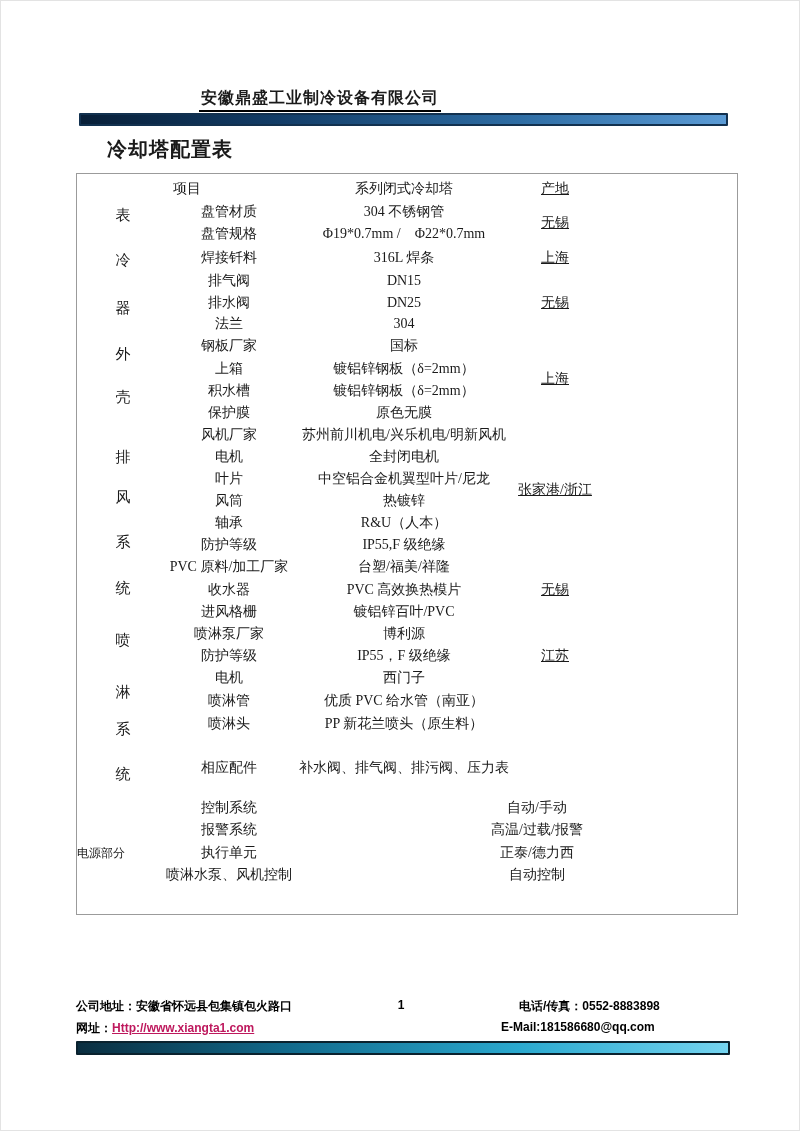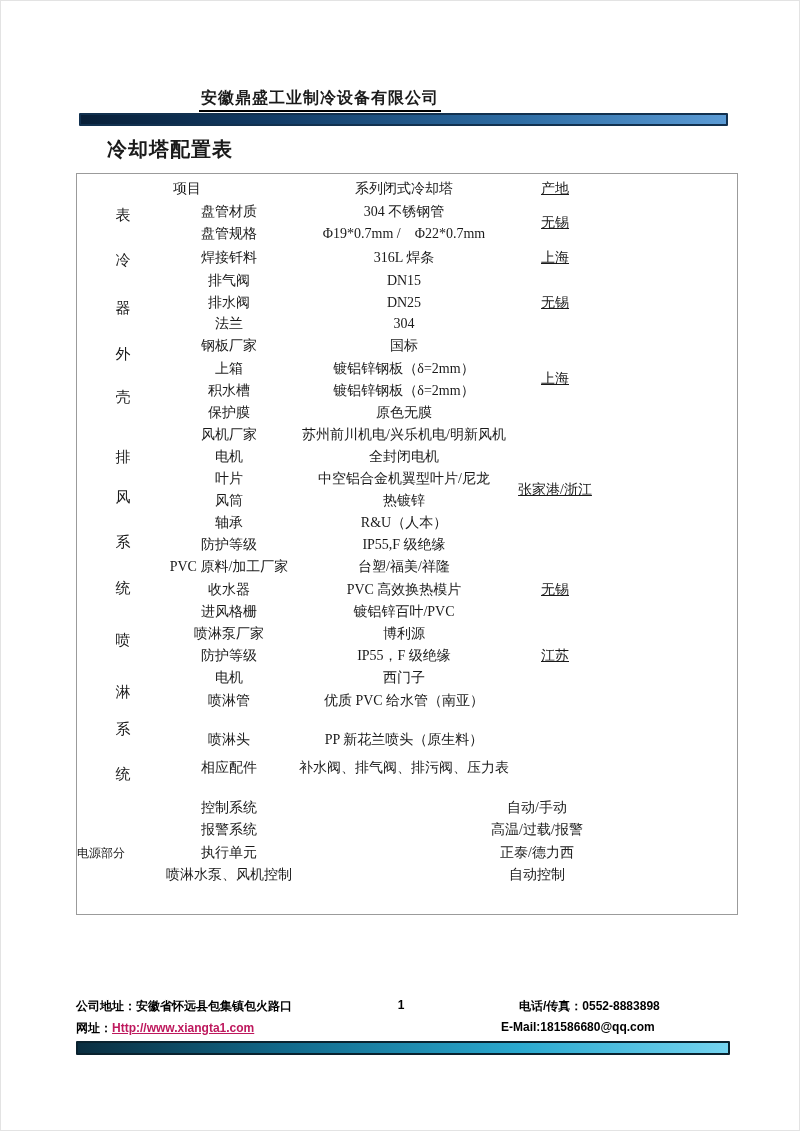--- a/index.html
+++ b/index.html
@@ -171,21 +171,21 @@
         <span class="cv">IP55，F 级绝缘</span>
       </div>
     <div class="trow" style="top:493px">
         <span class="ci">电机</span>
         <span class="cv">西门子</span>
       </div>
     <div class="trow" style="top:516px">
         <span class="ci">喷淋管</span>
         <span class="cv">优质 PVC 给水管（南亚）</span>
       </div>
-    <div class="trow" style="top:555px">
+    <div class="trow" style="top:539px">
         <span class="ci">喷淋头</span>
         <span class="cv">PP 新花兰喷头（原生料）</span>
       </div>
     <div class="trow" style="top:583px">
         <span class="ci">相应配件</span>
         <span class="cv">补水阀、排气阀、排污阀、压力表</span>
       </div>
     <div class="trow pw" style="top:623px">
         <span class="ci">控制系统</span>
         <span class="cv">自动/手动</span>

